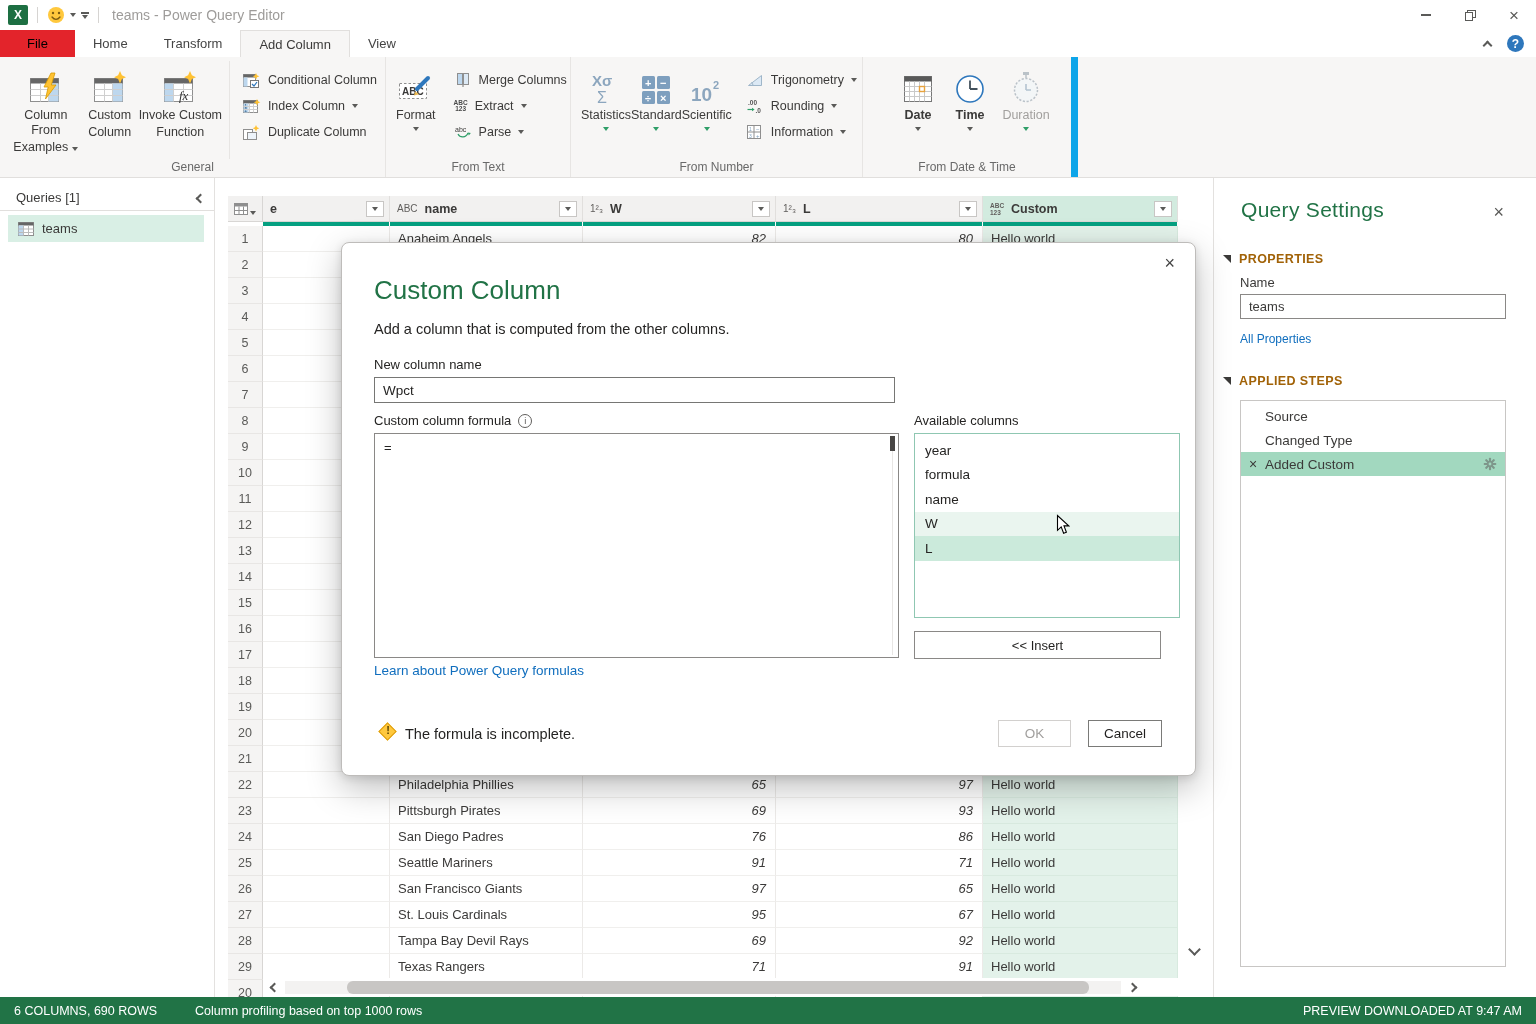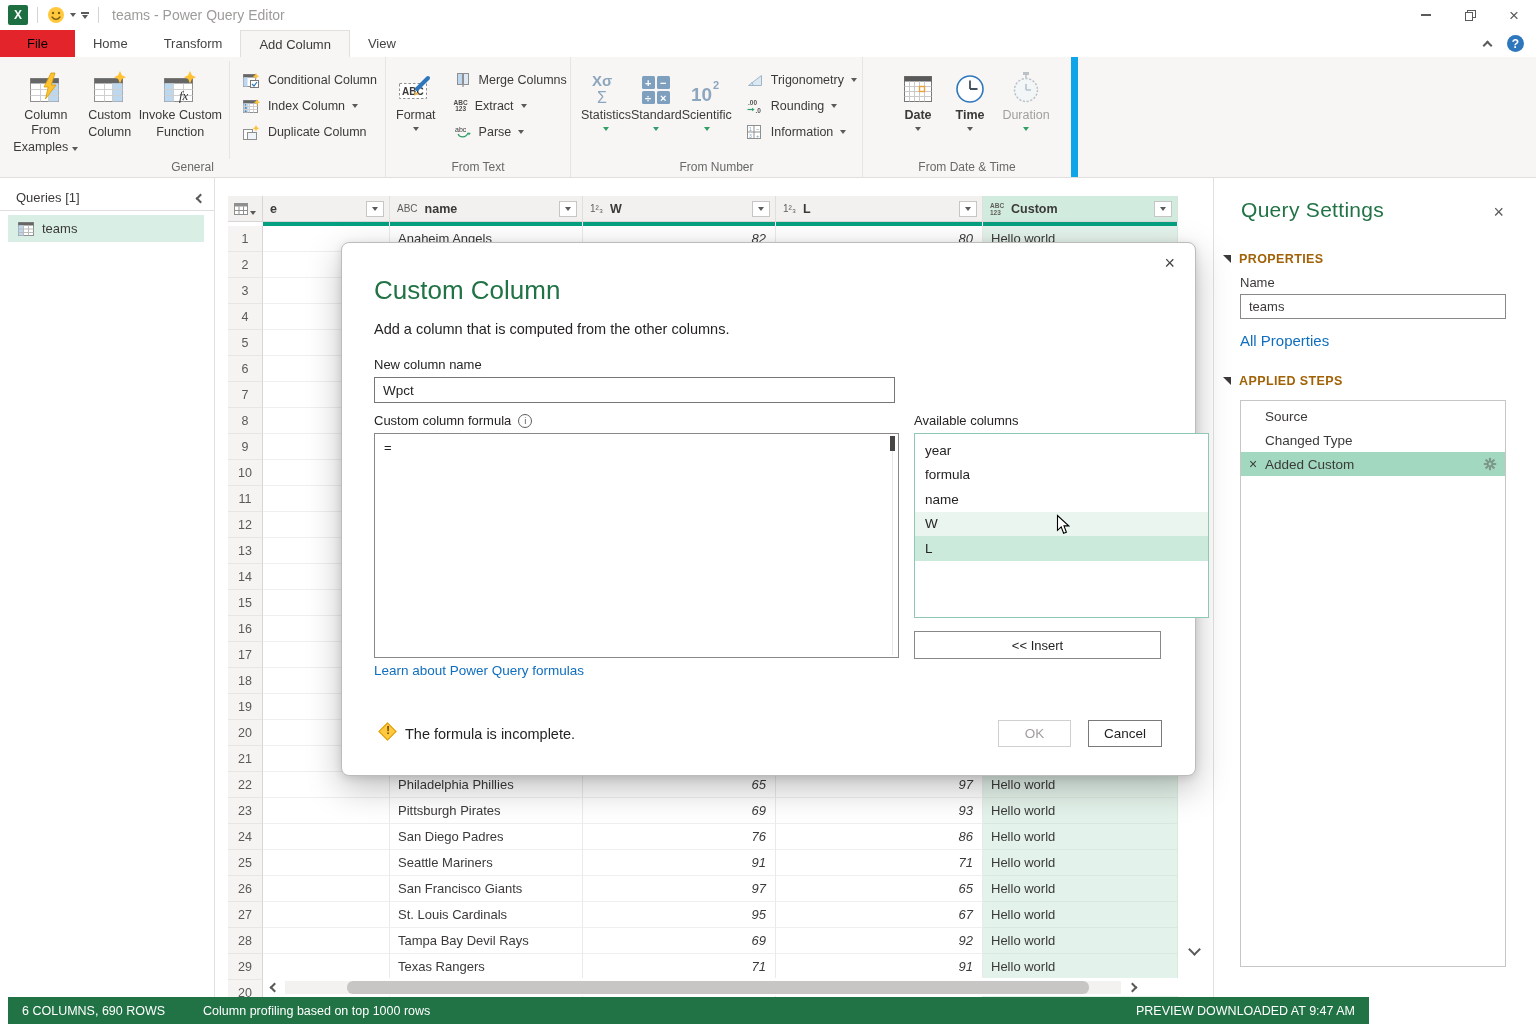--- a/index.html
+++ b/index.html
@@ -87,55 +87,55 @@
   .vscroll-chev .chev { border-color:#5a5a58; }
   
   #settings { position:absolute; left:1213px; top:178px; width:323px; height:819px; background:#fff; border-left:1px solid #e3e1df; }
   .qs-title { position:absolute; left:27px; top:20px; font-size:21px; font-weight:300; color:#217346; letter-spacing:0.3px; }
   .qs-close { position:absolute; right:32px; top:24px; font-size:18px; color:#5a5a58; }
   .sec-hdr { position:absolute; display:flex; align-items:center; gap:8px; }
   .sec-tri { width:0; height:0; border-top:8px solid #3b3a39; border-left:8px solid transparent; }
   .sec-txt { font-size:12.5px; font-weight:bold; color:#a16207; letter-spacing:0.4px; }
   .qs-name-label { position:absolute; left:26px; top:97px; font-size:13px; }
   .qs-input { position:absolute; left:26px; top:116px; width:266px; height:25px; border:1px solid #8a8886; font-size:13px; padding-left:8px; font-family:"Liberation Sans",sans-serif; color:#3b3a39; background:#fff; }
-  .qs-link { position:absolute; left:26px; top:154px; font-size:15px; color:#106ebe; }
+  .qs-link { position:absolute; left:26px; top:154px; font-size:12px; color:#106ebe; }
   .steps-box { position:absolute; left:26px; top:222px; width:266px; height:567px; border:1px solid #c8c6c4; background:#fff; padding-top:3px; }
   .step { height:24px; display:flex; align-items:center; font-size:13.5px; color:#3b3a39; padding-left:24px; position:relative; }
   .step.sel { background:#a2d8bf; padding-left:0; }
   .step-x { width:24px; text-align:center; font-size:14px; color:#3b3a39; }
   .step-gear { position:absolute; right:8px; top:5px; }
   
   #dialog { position:absolute; left:341px; top:242px; width:855px; height:534px; background:#fff; border:1px solid #bebcba; border-radius:8px; box-shadow:0 12px 34px rgba(0,0,0,0.25), 0 2px 8px rgba(0,0,0,0.12); z-index:50; }
   .dlg-close { position:absolute; right:20px; top:10px; font-size:18px; color:#444; }
   .dlg-title { position:absolute; left:32px; top:32px; font-size:26px; font-weight:300; color:#217346; }
   .dlg-sub { position:absolute; left:32px; top:78px; font-size:14.5px; color:#252423; }
   .dlg-label { font-size:13px; color:#252423; }
   .lbl-name { position:absolute; left:32px; top:114px; }
   .dlg-input { position:absolute; left:32px; top:134px; width:521px; height:26px; border:1px solid #767674; font-size:13.5px; padding-left:8px; font-family:"Liberation Sans",sans-serif; color:#252423; background:#fff; }
   .lbl-formula { position:absolute; left:32px; top:170px; display:flex; align-items:center; gap:7px; }
   .info-circle { width:14px; height:14px; border:1px solid #605e5c; border-radius:50%; font-size:9.5px; color:#605e5c; display:flex; align-items:center; justify-content:center; }
   .formula-box { position:absolute; left:32px; top:190px; width:525px; height:225px; border:1px solid #8a8886; background:#fff; font-size:13px; color:#252423; padding:6px 9px; }
   .ta-thumb { position:absolute; right:3px; top:2px; width:5px; height:15px; background:#484644; }
   .ta-track { position:absolute; right:5px; top:2px; width:1px; height:219px; background:#e8e6e4; }
   .lbl-avail { position:absolute; left:572px; top:170px; }
-  .avail-box { position:absolute; left:572px; top:190px; width:295px; height:185px; border:1px solid #8fc7b2; background:#fff; padding-top:4px; }
+  .avail-box { position:absolute; left:572px; top:190px; width:266px; height:185px; border:1px solid #8fc7b2; background:#fff; padding-top:4px; }
   .avail-item { height:24.5px; display:flex; align-items:center; padding-left:10px; font-size:13.5px; color:#252423; }
   .avail-item.hov { background:#eaf5ef; }
   .avail-item.sel { background:#cbeadb; }
   .insert-btn { position:absolute; left:572px; top:388px; width:247px; height:28px; border:1px solid #8a8886; background:#fff; font-size:13px; color:#201f1e; display:flex; align-items:center; justify-content:center; }
   .dlg-link { position:absolute; left:32px; top:420px; font-size:13.5px; color:#106ebe; }
   .warn-wrap { position:absolute; left:36px; top:479px; width:20px; height:20px; }
   .wdiamond { position:absolute; left:3px; top:3px; width:13px; height:13px; background:#ffc83d; border:1px solid #de9e0e; transform:rotate(45deg); }
   .wmark { position:absolute; left:0; top:2px; width:20px; text-align:center; font-size:11px; font-weight:bold; color:#5c4500; }
   .warn-text { position:absolute; left:63px; top:483px; font-size:14.5px; color:#252423; }
   .dlg-btn { position:absolute; top:477px; height:27px; background:#fff; font-size:13.5px; display:flex; align-items:center; justify-content:center; font-family:"Liberation Sans",sans-serif; }
   .btn-ok { left:656px; width:73px; border:1px solid #d2d0ce; color:#a19f9d; }
   .btn-cancel { left:746px; width:74px; border:1px solid #7a7a78; color:#201f1e; }
   
-  #statusbar { position:absolute; left:8px; top:997px; width:1361px; height:27px; background:#217346; color:#fff; display:flex; align-items:center; font-size:12.5px; padding:0 14px; }
+  #statusbar { position:absolute; left:0; top:997px; width:1536px; height:27px; background:#217346; color:#fff; display:flex; align-items:center; font-size:12.5px; padding:0 14px; }
   .sb-mid { margin-left:38px; }
   .sb-right { margin-left:auto; }
   
   #cursor { position:absolute; left:1056px; top:514px; z-index:99; }
 </style>
 </head>
 <body>
 
 <div id="frame">
 

